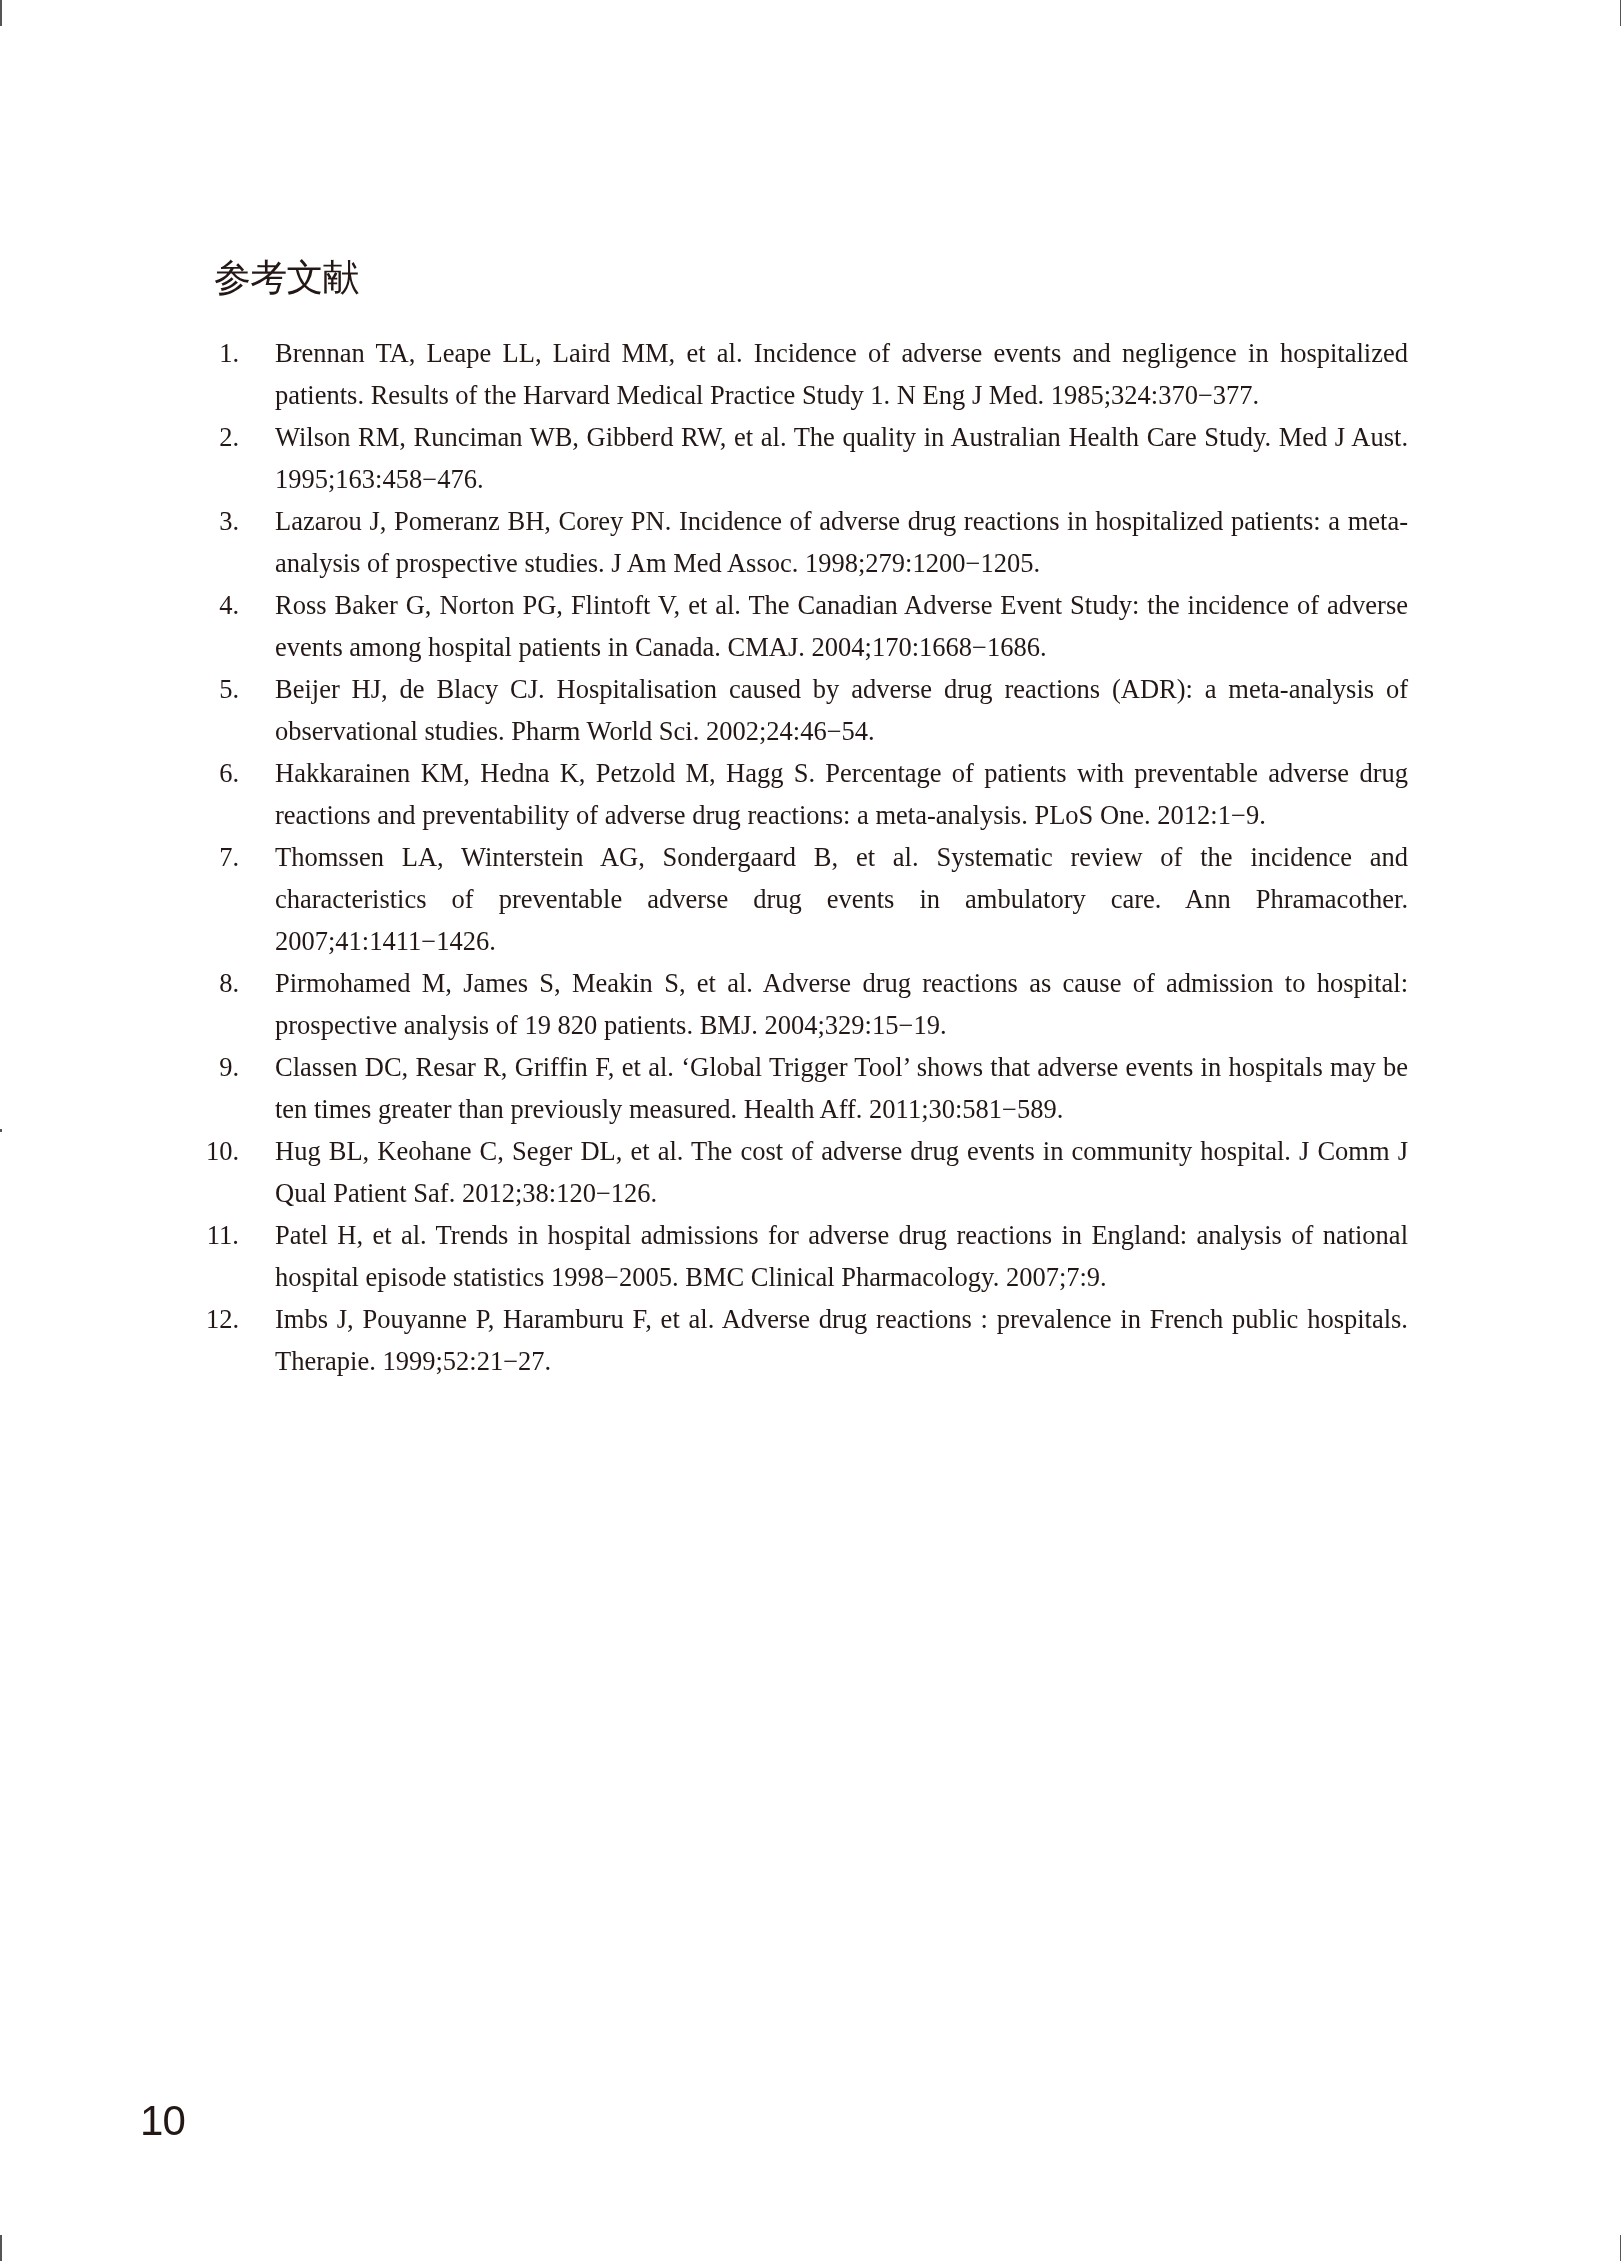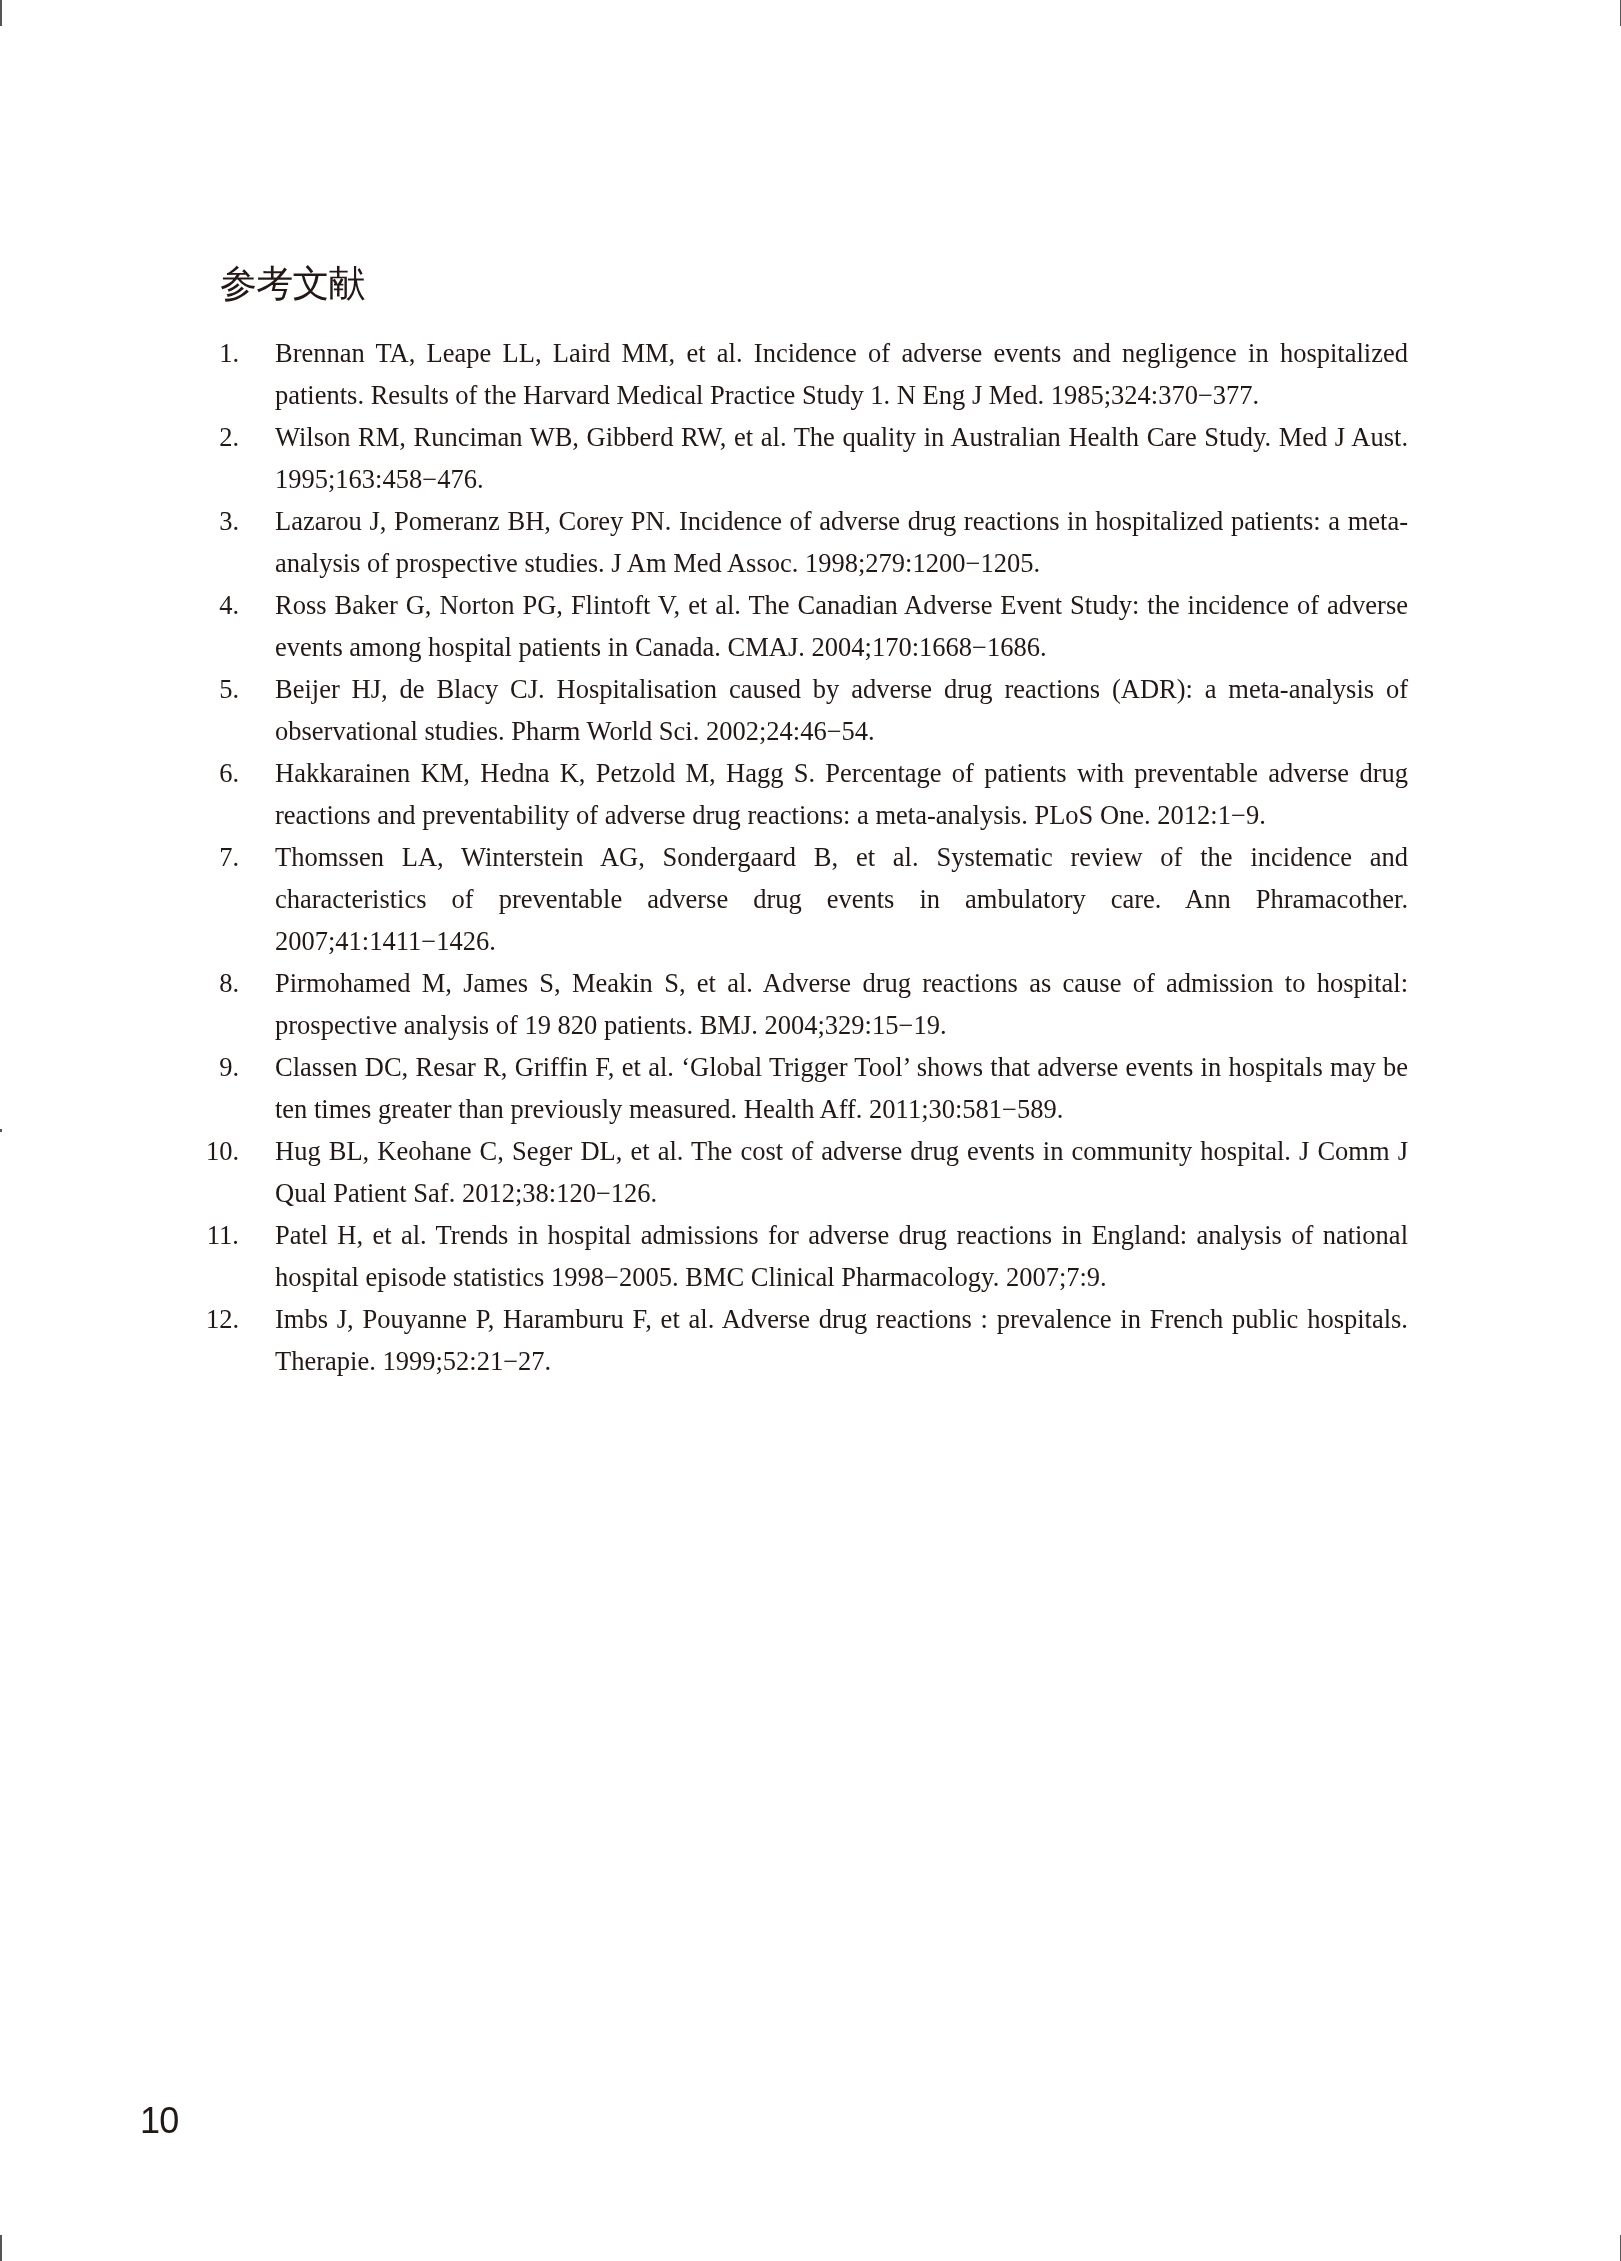--- a/index.html
+++ b/index.html
@@ -27,21 +27,21 @@
 
   .heading {
     position: absolute;
     left: 214px;
     top: 254px;
     font-family: "DejaVu Sans", sans-serif;
     font-size: 37px;
     line-height: 47px;
     letter-spacing: -0.8px;
     color: #231815;
-    margin: 6px;
+    margin: 0;
     font-weight: normal;
   }
 
   .ref-list {
     position: absolute;
     left: 195px;
     top: 332px;
     width: 1213px;
     margin: 0;
     padding: 0;
@@ -63,21 +63,21 @@
     text-align: right;
   }
   .journal {
   }
 
   .page-number {
     position: absolute;
     left: 140px;
     top: 2101px;
     font-family: "Liberation Sans", sans-serif;
-    font-size: 36px;
+    font-size: 42px;
     line-height: 39px;
     color: #231815;
     letter-spacing: -0.8px;
   }
 </style>
 </head>
 <body>
 
 <div class="crop-mark tl"></div>
 <div class="crop-mark tr"></div>

